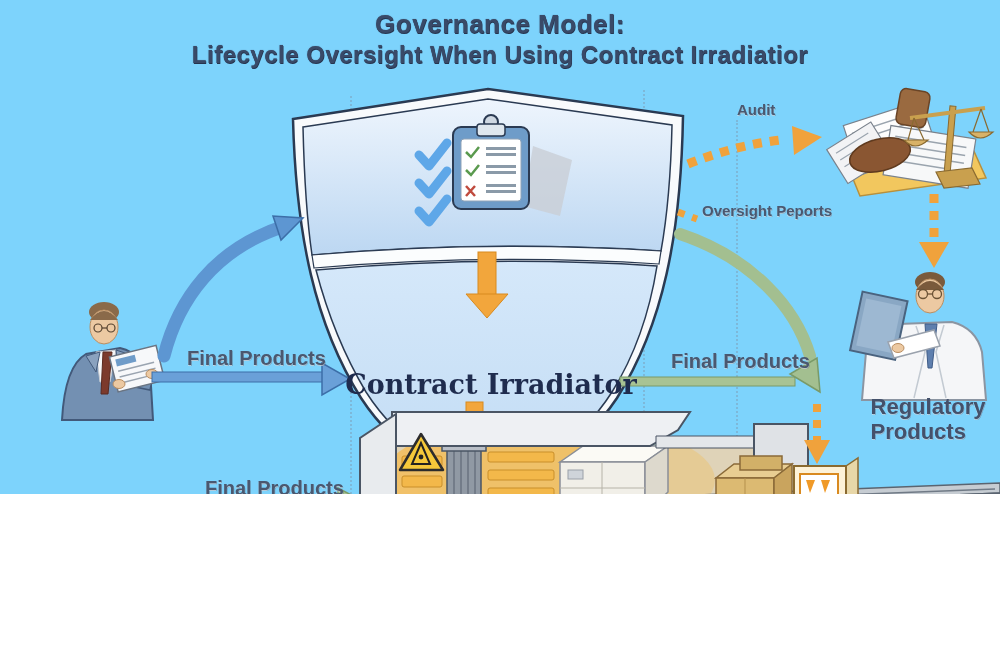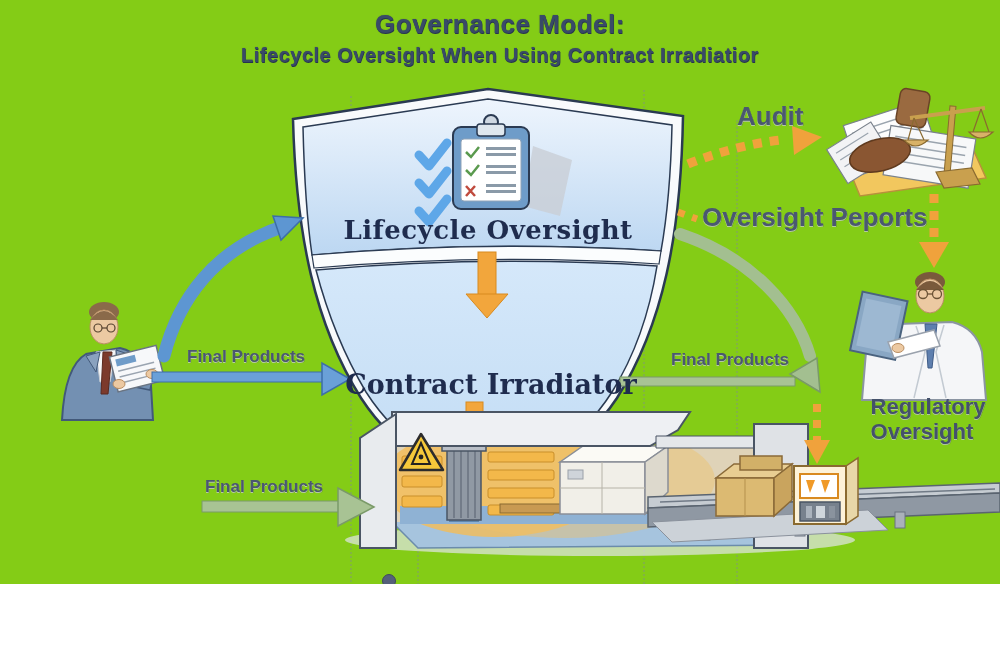--- a/index.html
+++ b/index.html
@@ -1,27 +1,27 @@
 <!DOCTYPE html>
 <html><head>
 <meta charset="utf-8">
 <style>
   html,body{margin:0;padding:0;background:#ffffff;}
-  #canvas{position:relative;width:1000px;height:584px;background:#84cc16;overflow:hidden;
+  #canvas{position:relative;width:1000px;height:494px;background:#7dd3fc;overflow:hidden;
           font-family:"Liberation Sans",sans-serif;}
   .guide{position:absolute;width:0;border-left:2px dotted rgba(125,136,152,0.35);z-index:0;}
   svg.layer{position:absolute;left:0;top:0;z-index:1;}
   .txt{position:absolute;z-index:2;white-space:nowrap;}
   .title{left:0;right:0;top:8px;text-align:center;color:#394a68;font-weight:bold;
          text-shadow:0.5px 0.5px 0 #26344e, 0 0 1px rgba(38,52,78,.6);letter-spacing:0.5px;}
   .title .l1{font-size:26px;line-height:32px;}
-  .title .l2{font-size:20px;line-height:30px;}
-  .lbl{font-weight:bold;color:#4a5870;font-size:17px;
+  .title .l2{font-size:24px;line-height:30px;}
+  .lbl{font-weight:bold;color:#4a5870;font-size:20px;
        text-shadow:0 1px 0 rgba(255,255,255,.55), 0.5px 0.5px 0 rgba(42,56,82,.45);}
-  .lbl-big{font-size:26px;}
+  .lbl-big{font-size:15px;}
   .serif{font-family:"DejaVu Serif",serif;font-weight:bold;color:#1f2c4e;}
   .lo-label{font-size:26px;letter-spacing:0.5px;transform:translateX(-50%);}
   .ci-label{font-size:27px;transform:translateX(-50%);}
   .reg-label{font-size:22px;line-height:25px;text-align:left;transform:translateX(-50%);
              font-weight:bold;color:#44516b;
              text-shadow:0 1px 0 rgba(255,255,255,.5), 0.5px 0.5px 0 rgba(42,56,82,.4);}
 </style>
 </head>
 <body>
 
@@ -257,28 +257,27 @@
       <circle cx="389" cy="602" r="6.5"></circle>
       <circle cx="389" cy="623" r="6.5"></circle>
     </g>
   </svg>
 
   <div class="txt title">
     <div class="l1">Governance Model:</div>
     <div class="l2">Lifecycle Oversight When Using Contract Irradiatior</div>
   </div>
 
-  <div class="txt serif lo-label" style="left:488px;top:215px;">Lifecycle Oversight</div>
   <div class="txt serif ci-label" style="left:491px;top:369px;">Contract Irradiator</div>
 
   <div class="txt lbl lbl-big" style="left:737px;top:101px;">Audit</div>
   <div class="txt lbl lbl-big" style="left:702px;top:202px;">Oversight Peports</div>
 
   <div class="txt lbl" style="left:187px;top:347px;">Final Products</div>
   <div class="txt lbl" style="left:205px;top:477px;">Final Products</div>
   <div class="txt lbl" style="left:671px;top:350px;">Final Products</div>
 
   <div class="txt reg-label" style="left:928px;top:394px;">
     <div>Regulatory</div>
-    <div>Oversight</div>
+    <div>Products</div>
   </div>
 
 </div>
 
 </body></html>

